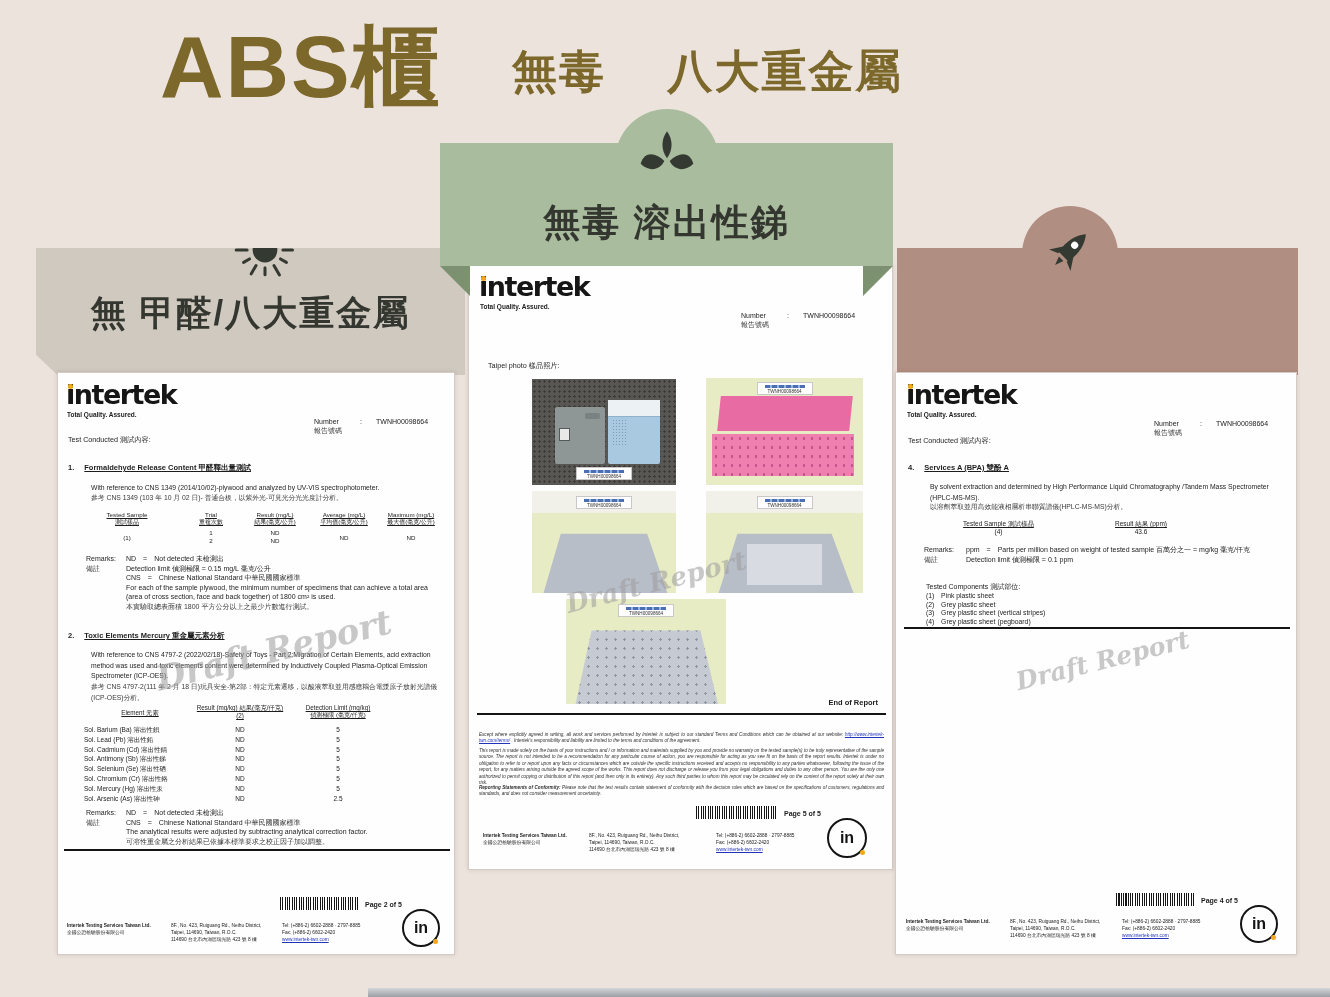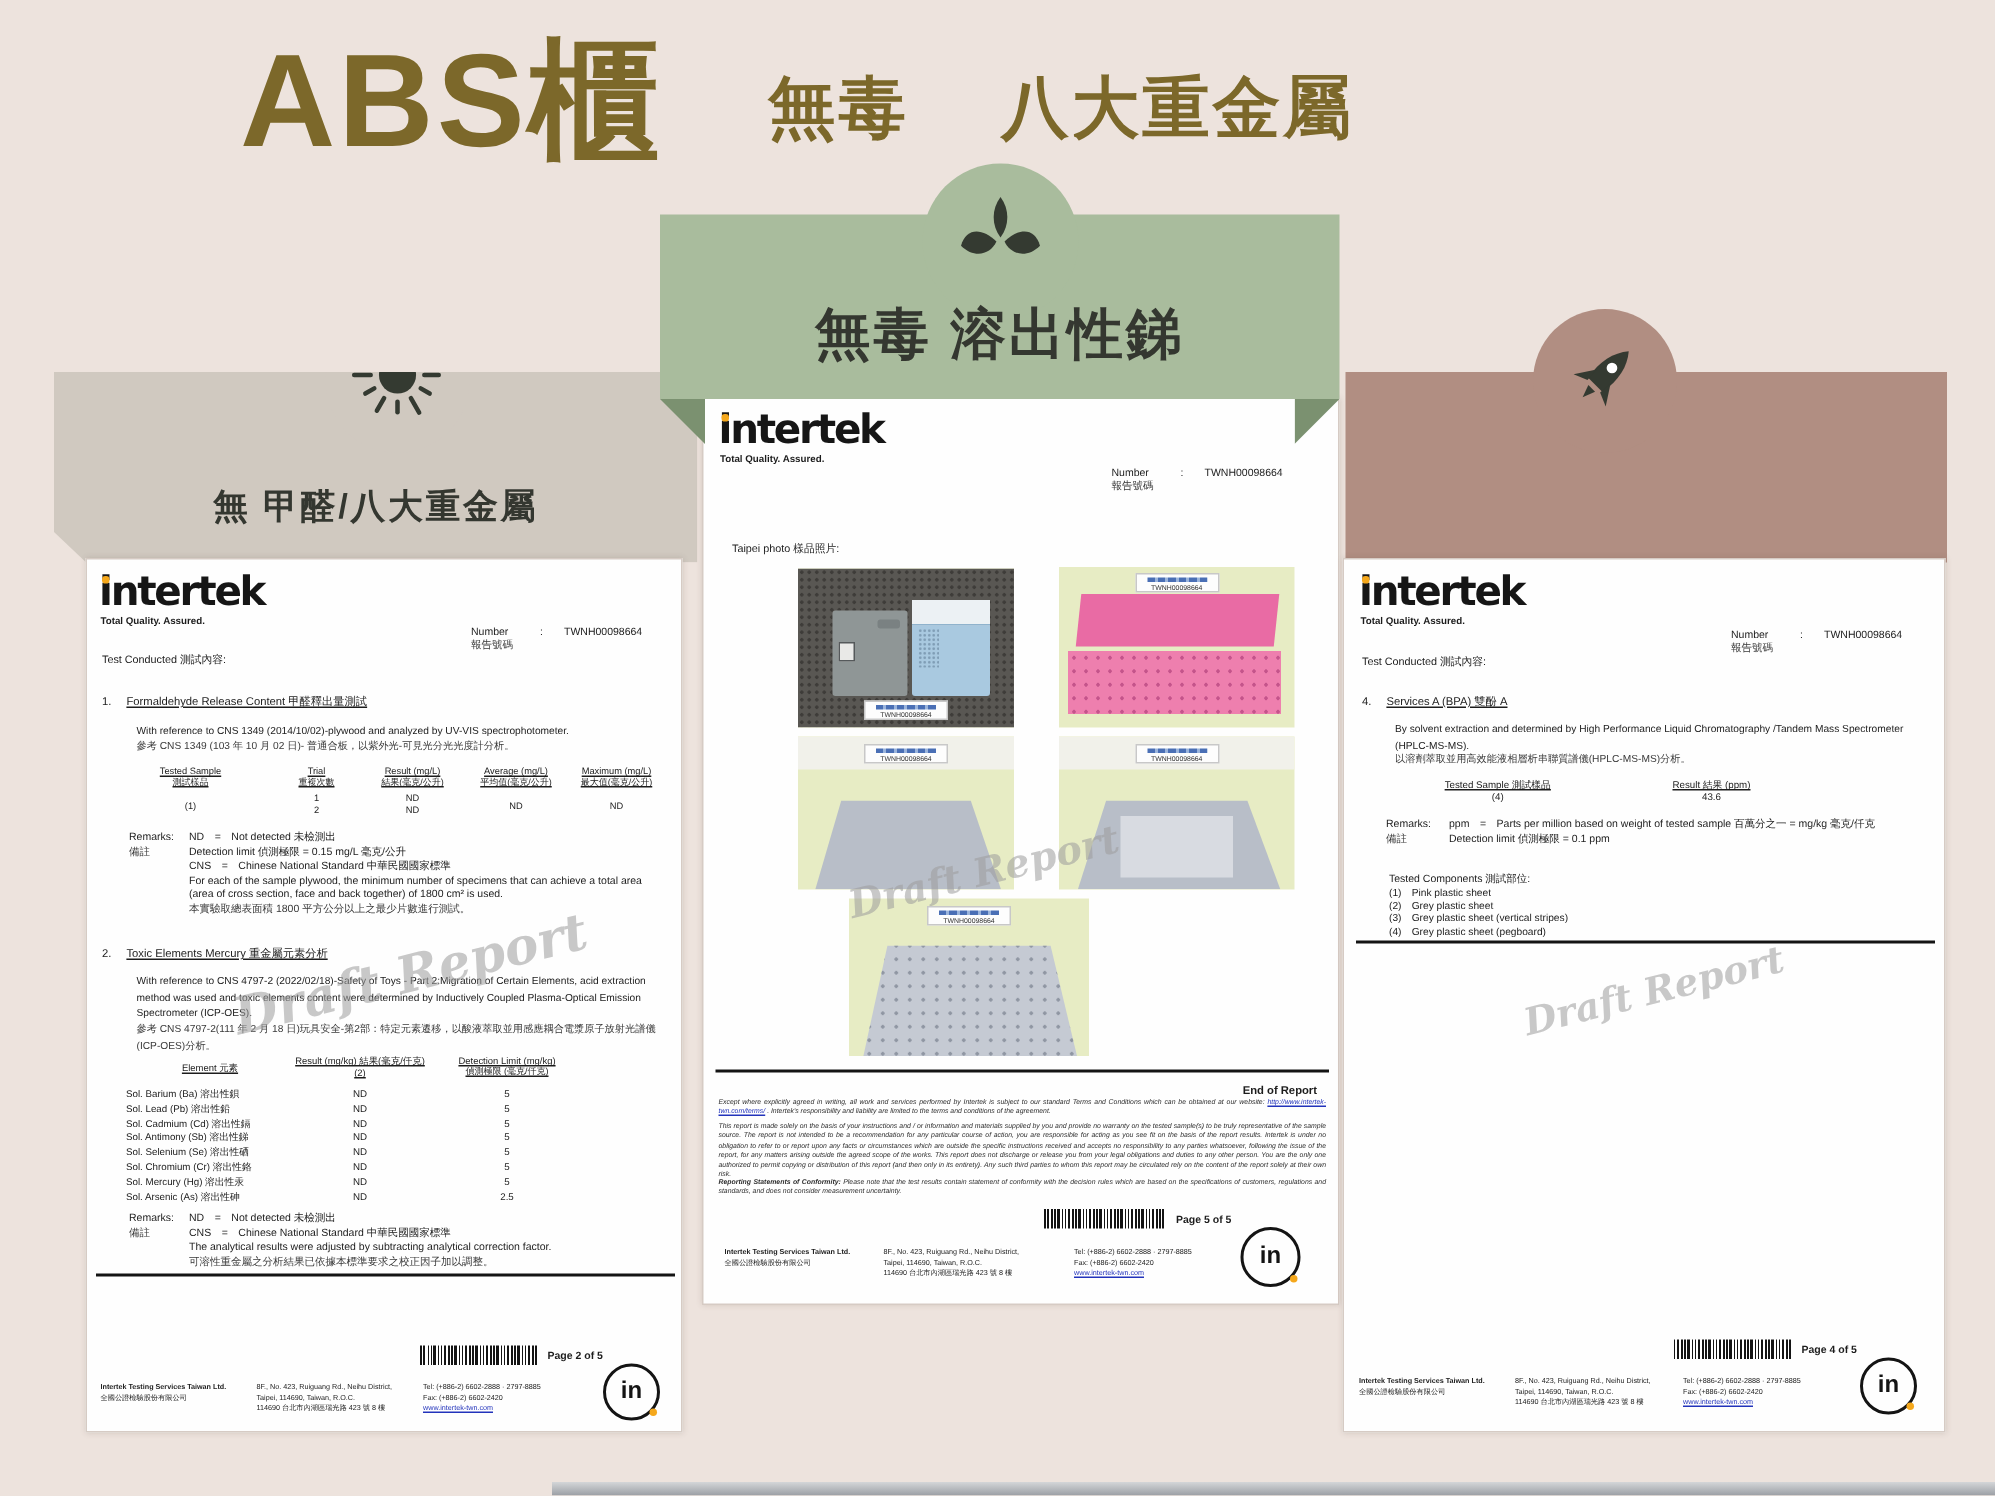--- a/index.html
+++ b/index.html
@@ -14,38 +14,38 @@
   .banner .bump{position:absolute;border-radius:50%}
   .banner-label{position:absolute;left:0;right:0;text-align:center;font-weight:800;color:#343730;letter-spacing:2px}
   .banner-green{left:440px;top:143px;width:453px;height:123px;background:#a9bc9d;z-index:5}
   .banner-green .bump{left:50%;transform:translateX(-50%);top:-34px;width:104px;height:104px;background:#a9bc9d}
   .banner-green .banner-label{bottom:18px;font-size:37px}
   .fold{position:absolute;width:30px;height:30px;background:#7b9170;top:123px}
   .fold-l{left:0;clip-path:polygon(0 0,100% 0,100% 100%)}
   .fold-r{right:0;clip-path:polygon(0 0,100% 0,0 100%)}
   .banner-left{left:36px;top:248px;width:429px;height:127px;background:#d0c9c0;z-index:2;clip-path:polygon(0 0,100% 0,100% 100%,5% 100%,0 84%)}
   .banner-left .bump{left:181px;top:-42px;width:96px;height:96px;background:#d0c9c0}
-  .banner-left .banner-label{bottom:22px;font-size:23px}
+  .banner-left .banner-label{bottom:38px;font-size:35px}
   .banner-right{left:897px;top:248px;width:401px;height:127px;background:#b18e82;z-index:2}
   .banner-right .bump{left:125px;top:-42px;width:96px;height:96px;background:#b18e82}
   .banner-right .banner-label{bottom:24px;font-size:35px}
   .bump svg{position:absolute;left:50%;top:46%;transform:translate(-50%,-50%)}
   
   .doc{position:absolute;background:#fefefe;border:1px solid #d6cbc4;box-shadow:0 0 4px rgba(90,70,60,.18);z-index:3;font-size:7px;line-height:1.3}
   .doc-left{left:57px;top:372px;width:398px;height:583px}
   .doc-center{left:468px;top:265px;width:425px;height:605px}
   .doc-right{left:895px;top:372px;width:402px;height:583px}
   .itk-logo{position:absolute;line-height:1}
   .itk-text{font-family:"DejaVu Sans",sans-serif;font-weight:bold;font-size:27px;letter-spacing:-1.5px;color:#161616}
   .itk-dot{position:absolute;left:2px;top:3px;width:4.5px;height:4.5px;border-radius:50%;background:#f5a81c}
   .tagline{position:absolute;font-size:6.5px;font-weight:bold;color:#1c1c1c}
   .numrow{position:absolute;display:flex;font-size:7px}
   .numrow .nl{width:46px}.numrow .nc{width:16px}
   .numcn{position:absolute;font-size:7px;color:#3a3a3a}
-  .secrow{position:absolute;font-size:7.5px;font-weight:normal}
+  .secrow{position:absolute;font-size:7.5px;font-weight:bold}
   .secrow .st{text-decoration:underline;margin-left:10px}
   .u{text-decoration:underline}
   .remlbl{position:absolute;font-size:7px}
   .remlines{position:absolute;font-size:7px;line-height:9.5px}
   .thickline{position:absolute;height:2px;background:#141414}
   .watermark{position:absolute;font-family:"DejaVu Serif",serif;font-style:italic;font-weight:bold;color:#9d9d9d;opacity:.55;transform:rotate(-14deg);white-space:nowrap;z-index:2}
   .barcode{position:absolute;height:13px;background:repeating-linear-gradient(90deg,#141414 0 1px,#fff 1px 2px,#141414 2px 3.5px,#fff 3.5px 5px,#141414 5px 5.8px,#fff 5.8px 7px)}
   .pageno{position:absolute;font-size:7px;font-weight:bold}
   .fcol{position:absolute;font-size:4.8px;line-height:1.45;color:#222}
   .fcol .b{font-weight:bold}
@@ -341,21 +341,21 @@
   <div class="photo" style="left:97px;top:333px;width:160px;height:105px">
     <div class="sheet">
         <div class="peg"></div>
       </div>
     <div class="tag" style="left:50%;transform:translateX(-50%);top:5px">TWNH00098664</div>
   </div>
 
   <div class="watermark" style="left:95px;top:300px;font-size:26px">Draft Report</div>
 
   <div class="thickline" style="left:8px;top:447px;width:409px"></div>
-  <div class="eor" style="top:456px">End of Report</div>
+  <div class="eor" style="top:432px">End of Report</div>
 
   <div class="disc" style="left:10px;top:466px;width:405px">
     <span>Except where explicitly agreed in writing, all work and services performed by Intertek is subject to our standard Terms and Conditions which can be obtained at our website: </span><span class="flink">http://www.intertek-twn.com/terms/</span><span> . Intertek's responsibility and liability are limited to the terms and conditions of the agreement.</span>
   </div>
   <div class="disc" style="left:10px;top:482px;width:405px">This report is made solely on the basis of your instructions and / or information and materials supplied by you and provide no warranty on the tested sample(s) to be truly representative of the sample source. The report is not intended to be a recommendation for any particular course of action, you are responsible for acting as you see fit on the basis of the report results. Intertek is under no obligation to refer to or report upon any facts or circumstances which are outside the specific instructions received and accepts no responsibility to any parties whatsoever, following the issue of the report, for any matters arising outside the agreed scope of the works. This report does not discharge or release you from your legal obligations and duties to any other person. You are the only one authorized to permit copying or distribution of this report (and then only in its entirety). Any such third parties to whom this report may be circulated rely on the content of the report solely at their own risk.</div>
   <div class="disc" style="left:10px;top:519px;width:405px">
     <span style="font-weight:bold">Reporting Statements of Conformity:</span><span> Please note that the test results contain statement of conformity with the decision rules which are based on the specifications of customers, regulations and standards, and does not consider measurement uncertainty.</span>
   </div>
 
   <div class="barcode" style="left:227px;top:540px;width:80px"></div>

